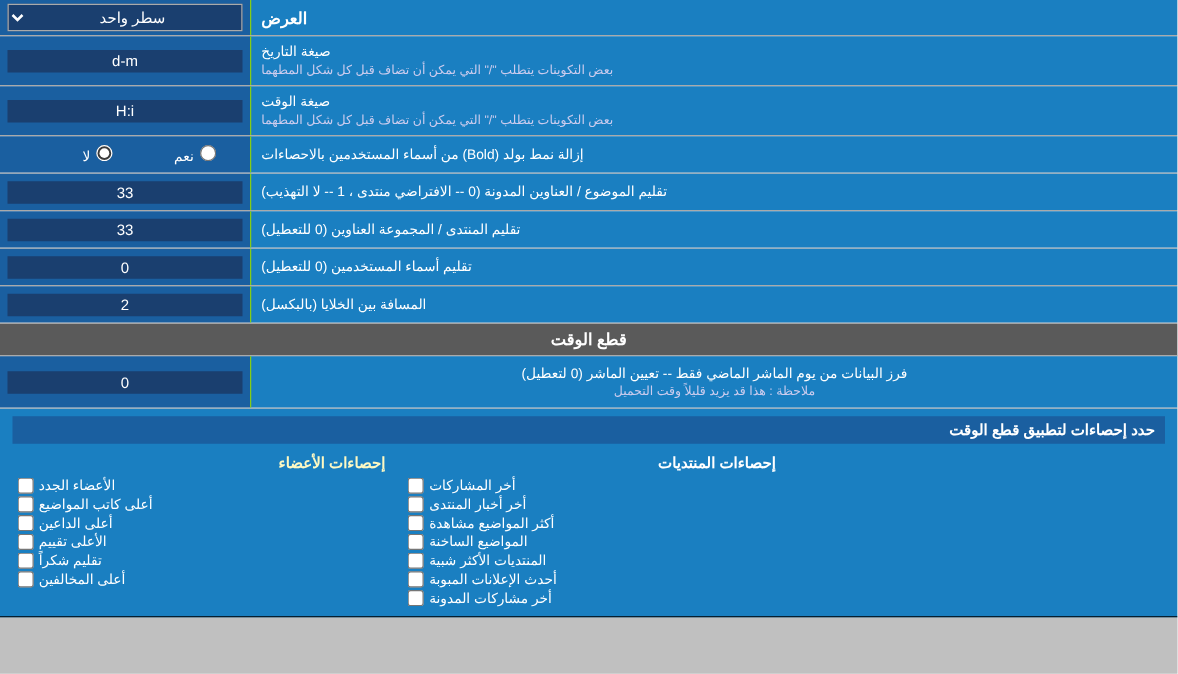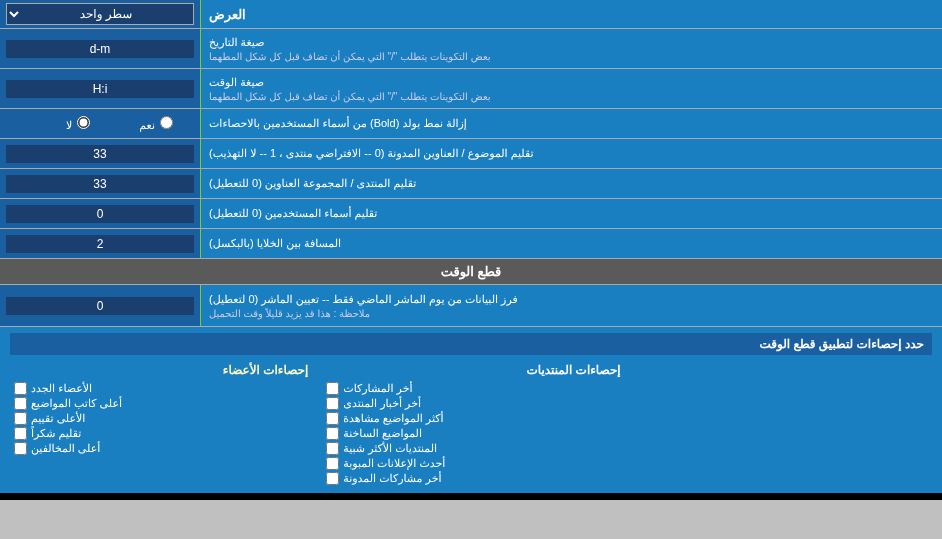--- a/index.html
+++ b/index.html
@@ -83,21 +83,21 @@
       text-align: center;
       padding: 5px 8px;
       font-size: 13px;
       font-weight: bold;
       border-bottom: 1px solid #aaa;
     }
     
     .checkboxes-area {
       background: #1a7fc1;
       padding: 6px 10px;
-      border-bottom: 7px solid #000000;
+      border-bottom: 1px solid #000000;
     }
     .checkbox-col {
       flex: 1;
       display: flex;
       flex-direction: column;
       gap: 2px;
       padding: 2px 4px;
     }
     .checkbox-item {
       display: flex;
@@ -213,21 +213,21 @@
     <div class="row-input">
       <input type="text" value="2" style="">
     </div>
   </div>
 
   <div class="section-header">
     <span>قطع الوقت</span>
   </div>
 
   <div class="row big-row" style="min-height:42px;">
-    <div class="row-label" style="align-items:flex-end;">
+    <div class="row-label" style="align-items:center;">
       <span>فرز البيانات من يوم الماشر الماضي فقط -- تعيين الماشر (0 لتعطيل)</span>
       <span class="sublabel">ملاحظة : هذا قد يزيد قليلاً وقت التحميل</span>
     </div>
     <div class="row-input">
       <input type="text" value="0" style="">
     </div>
   </div>
 
   <div class="checkboxes-area">
 
@@ -287,20 +287,24 @@
           </div>
           <div class="checkbox-item">
             <span>الأعضاء الجدد</span>
             <input type="checkbox" style="">
           </div>
           <div class="checkbox-item">
             <span>أعلى كاتب المواضيع</span>
             <input type="checkbox" style="">
           </div>
           <div class="checkbox-item">
+            <span>أعلى الداعين</span>
+            <input type="checkbox" style="">
+          </div>
+          <div class="checkbox-item">
             <span>الأعلى تقييم</span>
             <input type="checkbox" style="">
           </div>
           <div class="checkbox-item">
             <span>تقليم شكراً</span>
             <input type="checkbox" style="">
           </div>
           <div class="checkbox-item">
             <span>أعلى المخالفين</span>
             <input type="checkbox" style="">

